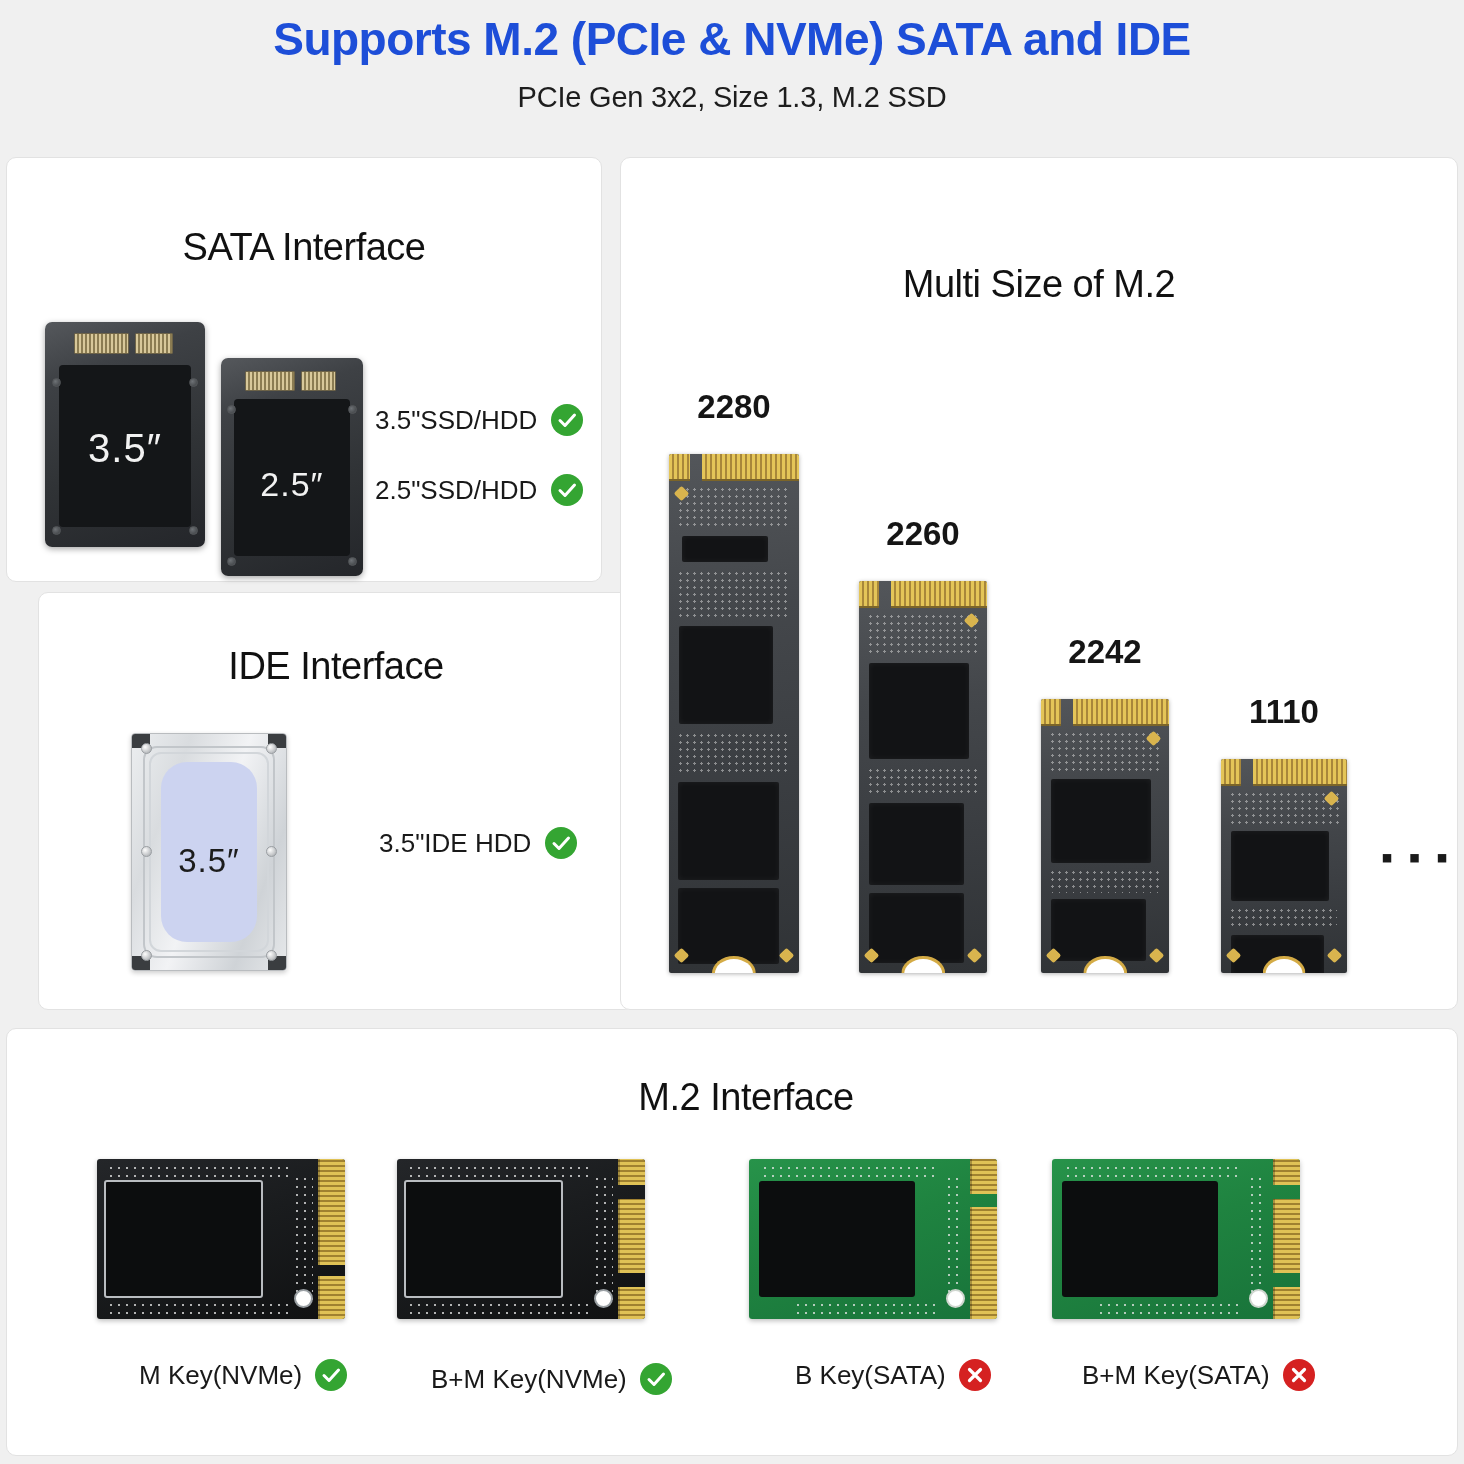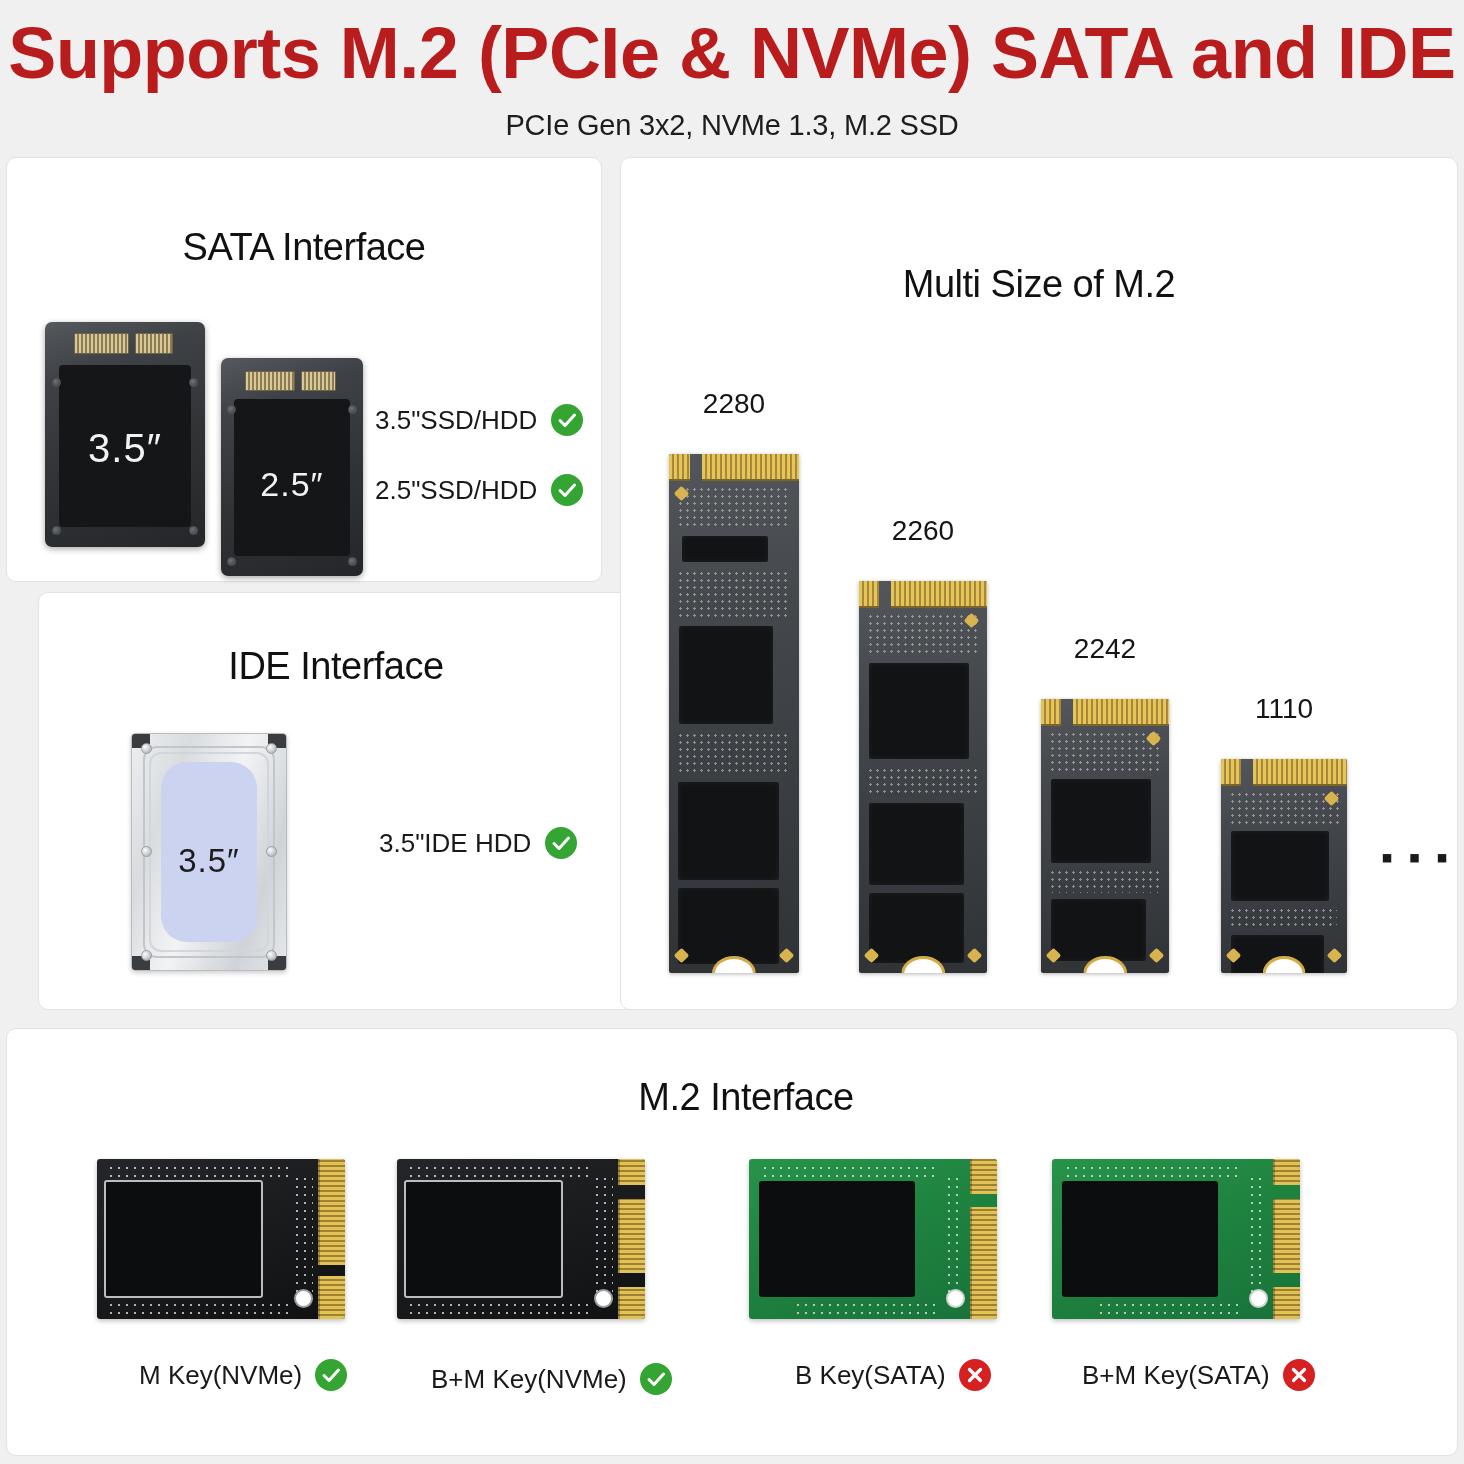--- a/index.html
+++ b/index.html
@@ -9,23 +9,23 @@
     height: 1464px;
     background: #f0f0f0;
     font-family: "Liberation Sans", sans-serif;
     overflow: hidden;
     position: relative;
   }
 
   
   .header { text-align: center; padding-top: 14px; }
   .header h1 {
-    font-size: 72px;
+    font-size: 46px;
     font-weight: bold;
-    color: #b91c1c;
+    color: #1d4ed8;
     letter-spacing: -0.5px;
     line-height: 1.1;
   }
   .header h2 {
     font-size: 29px;
     font-weight: normal;
     color: #1d1d1d;
     margin-top: 16px;
     letter-spacing: -0.2px;
   }
@@ -179,23 +179,24 @@
   
   .m2v {
     position: absolute;
     bottom: 0;
   }
   .m2v-label {
     position: absolute;
     left: 50%;
     transform: translateX(-50%);
     top: -40px;
-    font-size: 28px;
+    font-size: 33px;
     color: #151515;
     white-space: nowrap;
+    font-weight: bold;
   }
   .m2v-pcb {
     position: absolute;
     left: 0; right: 0;
     top: 26px; bottom: 0;
     background: linear-gradient(175deg,#53565a 0%,#44474b 30%,#3a3d41 65%,#303336 100%);
     border-radius: 2px;
     overflow: hidden;
     box-shadow: 0 1px 4px rgba(0,0,0,.3);
   }
@@ -310,21 +311,21 @@
     font-size: 26px;
     color: #191919;
     white-space: nowrap;
   }
 </style>
 </head>
 <body>
 
 <div class="header">
   <h1>Supports M.2 (PCIe &amp; NVMe) SATA and IDE</h1>
-  <h2>PCIe Gen 3x2, NVMe 1.3, M.2 SSD</h2>
+  <h2>PCIe Gen 3x2, Size 1.3, M.2 SSD</h2>
 </div>
 
 <div class="panel" id="panel-sata">
   <div class="panel-title">SATA Interface</div>
 
   <div class="sata-row">
 
     <div class="ssd-body" style="position:absolute; left:38px; top:14px; width:160px; height:225px;">
       <div class="sata-conn" style="left:18%; width:62%;">
         <div class="blk" style="flex:1.45"></div>

